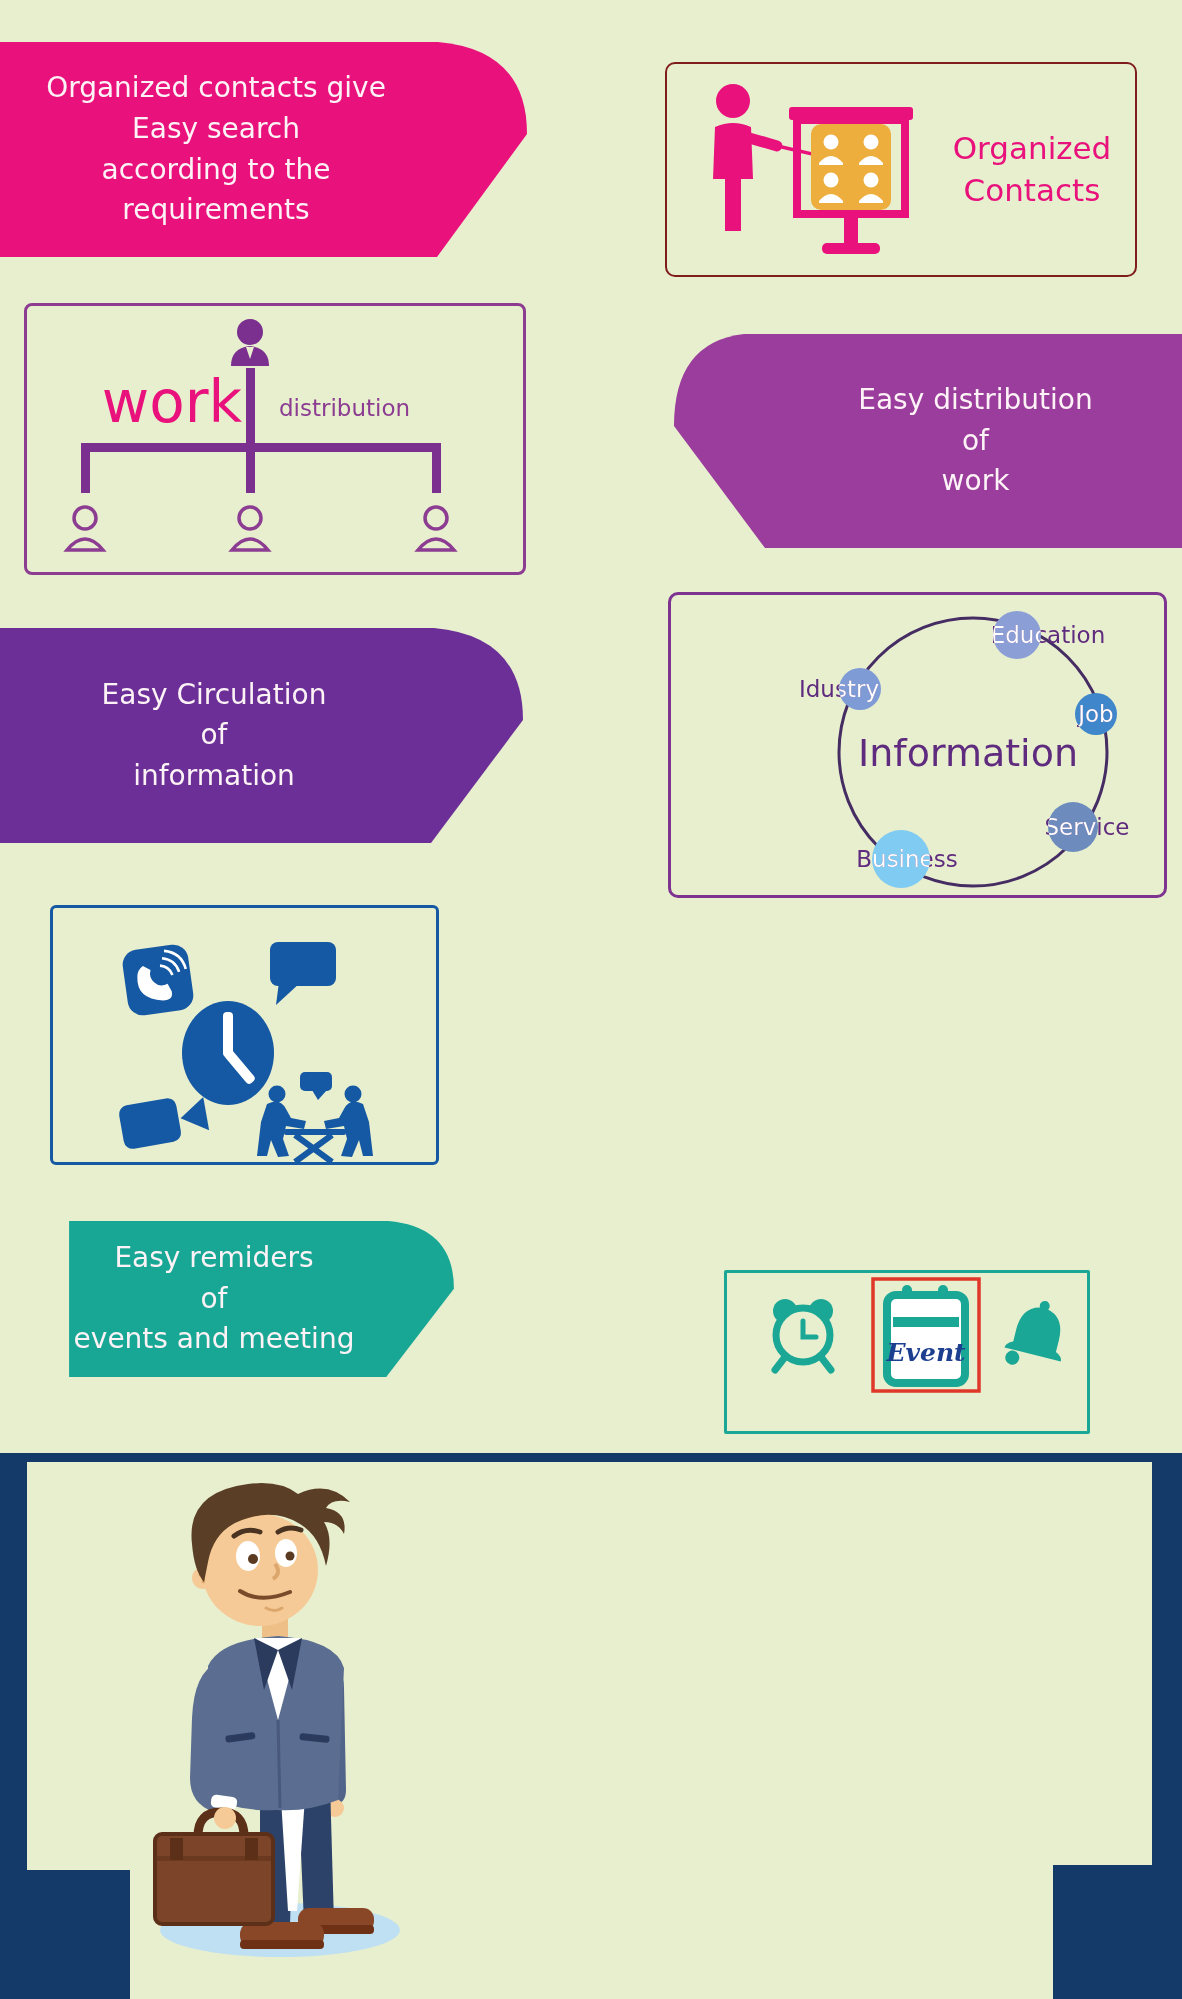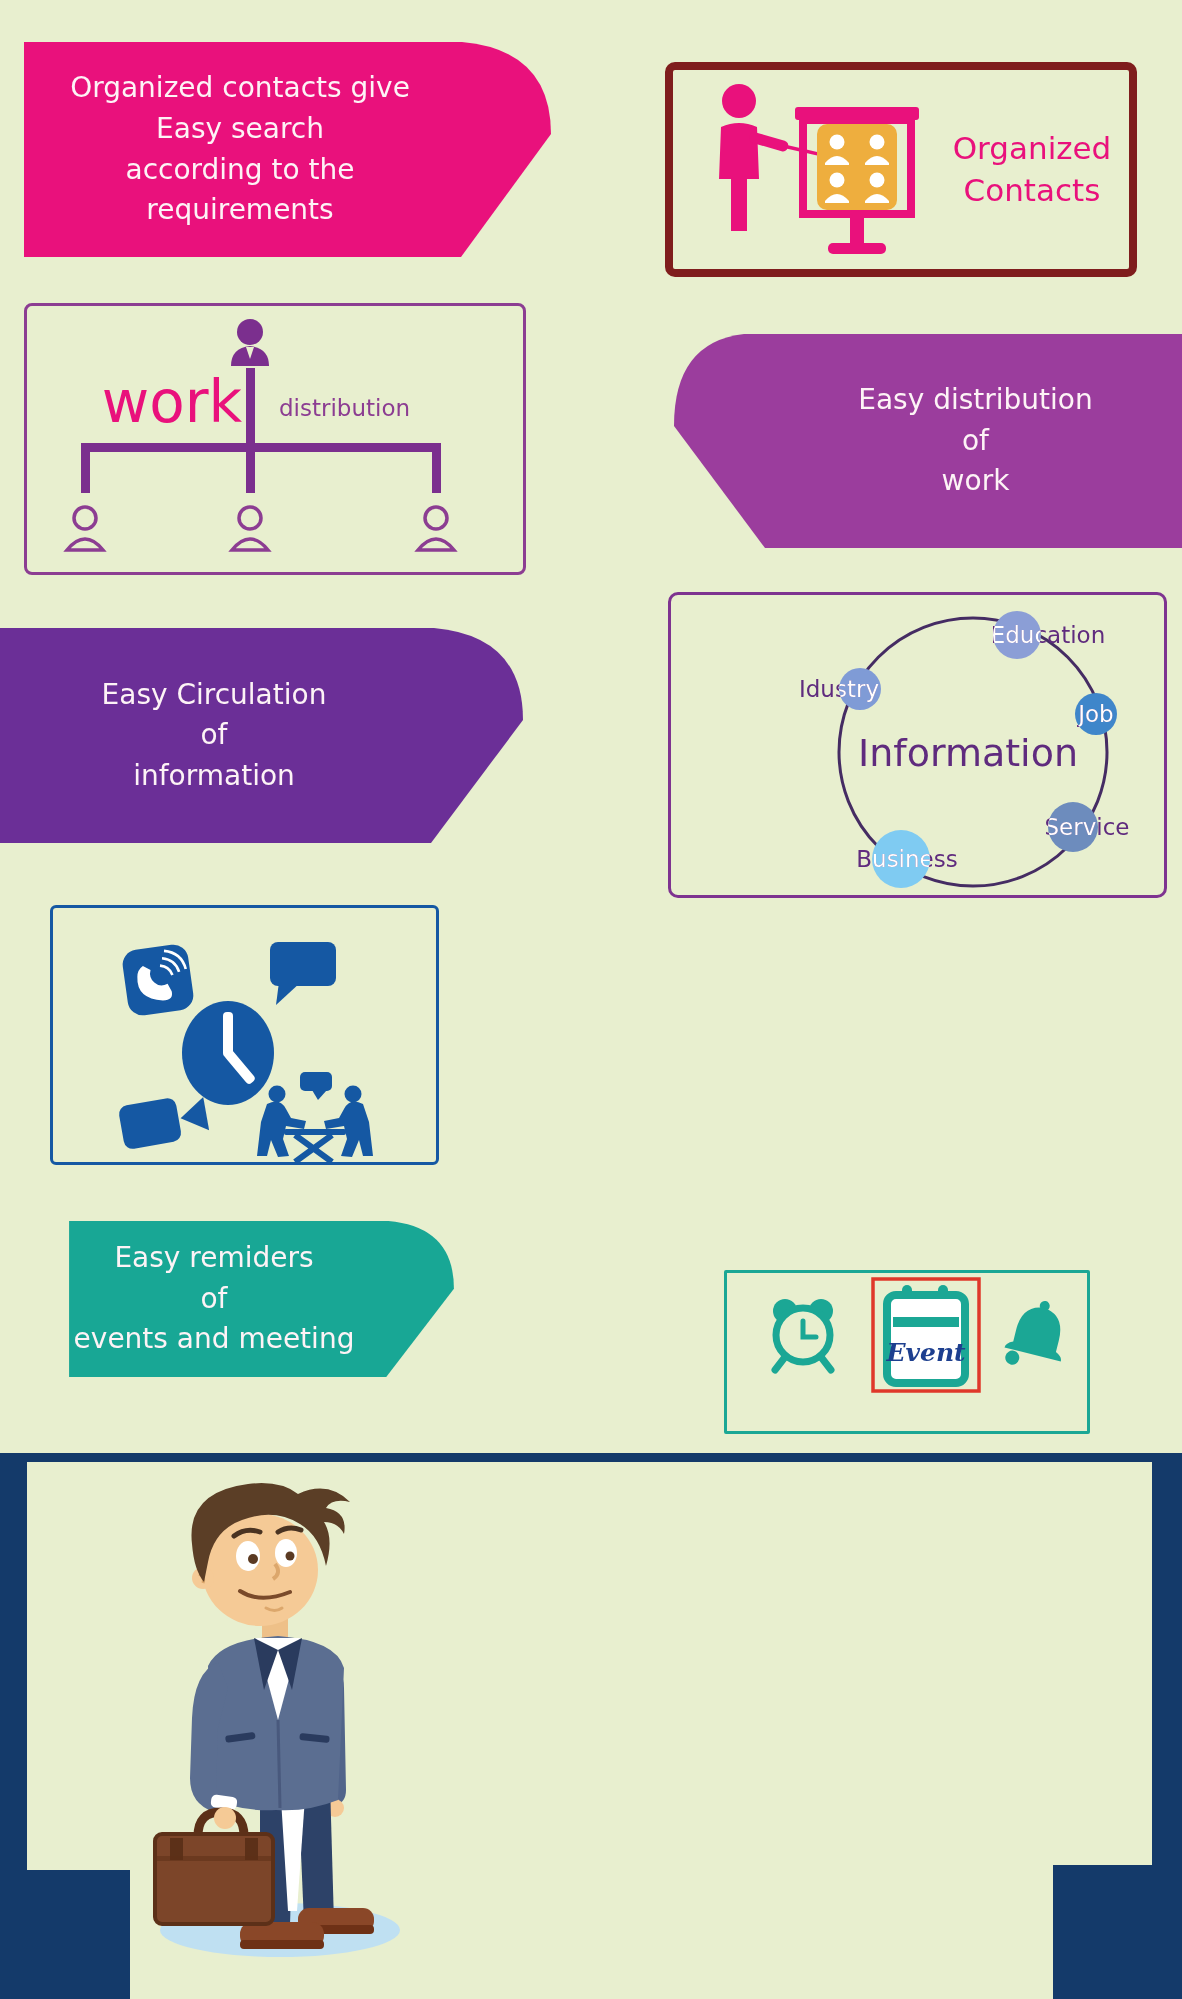--- a/index.html
+++ b/index.html
@@ -7,21 +7,21 @@
          font-family:"DejaVu Sans","Liberation Sans",sans-serif;}
   .abs{position:absolute;}
   .banner{position:absolute;}
   .banner svg{position:absolute;left:0;top:0;width:100%;height:100%;display:block;}
   .banner-text{position:absolute;inset:0;display:flex;align-items:center;justify-content:center;
     text-align:center;white-space:pre-line;color:#fdf3f6;font-size:28px;line-height:1.45;}
   .banner.right .banner-text{padding-left:95px;text-align:center;}
   .banner.left  .banner-text{padding-right:95px;}
   .card{position:absolute;border-radius:10px;box-sizing:border-box;background:#e8efcf;}
   .card svg{display:block;}
-  #card-oc{border:8px solid #7f1d1d;display:flex;align-items:center;}
+  #card-oc{border:2px solid #7f1d1d;display:flex;align-items:center;}
   #oc-label{white-space:pre-line;text-align:center;color:#e9117c;font-size:31px;line-height:1.35;flex:1;}
   #card-work{border:3px solid #8c3d92;border-radius:8px;}
   #card-info{border:3px solid #7e3390;}
   #card-comm{border:3px solid #1558a3;border-radius:6px;}
   #card-events{border:3px solid #1ba795;border-radius:2px;}
   .work-word{font-size:58px;fill:#e9117c;}
   .dist-word{font-size:23px;fill:#8c3d92;}
   .info-word{font-size:38px;fill:#5f2b7e;}
   .node-label{font-size:23px;}
   .node-label.base{fill:#5f2b7e;}
@@ -30,21 +30,21 @@
     font-style:italic;font-weight:bold;}
   #quote{position:absolute;left:350px;top:1648px;width:760px;text-align:center;white-space:pre-line;
     color:#1b4a85;font-weight:bold;font-size:37px;line-height:1.5;letter-spacing:0.5px;}
   .navy{position:absolute;background:#143a6a;}
 </style>
 </head>
 <body>
 
 <div id="stage">
 
-  <div class="banner left" style="left:0;top:42px;width:527px;height:215px;margin-left:24px;">
+  <div class="banner left" style="left:0;top:42px;width:527px;height:215px;">
     <svg viewBox="0 0 527 215">
       <path d="M0,0 L438,0 Q527,8 527,92 L437,215 L0,215 Z" fill="#e9117c"></path>
     </svg>
     <div class="banner-text">Organized contacts give
 Easy search
 according to the
 requirements</div>
   </div>
 
   <div class="card" id="card-oc" style="left:665px;top:62px;width:472px;height:215px;">

